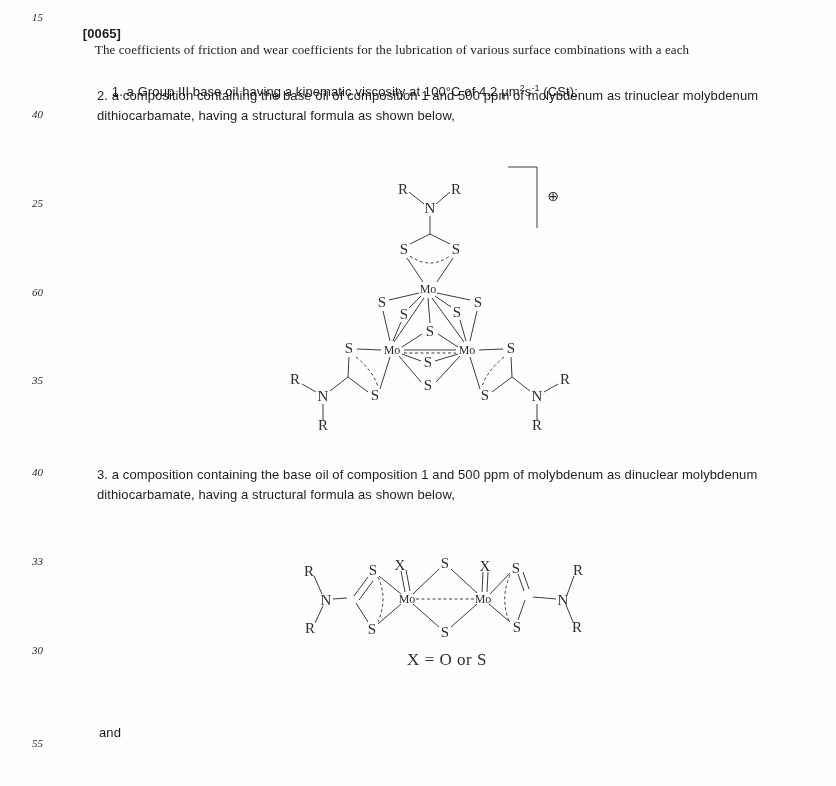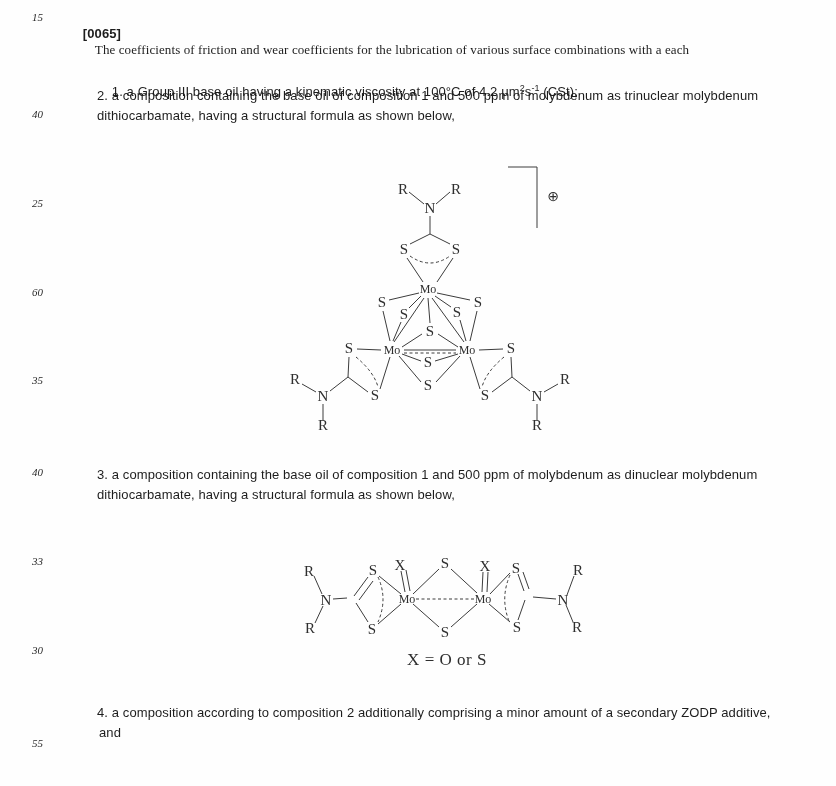--- a/index.html
+++ b/index.html
@@ -50,21 +50,20 @@
     <span class="after-tag">The coefficients of friction and wear coefficients for the lubrication of various surface combinations with a each</span>
   </div>
 
   <div class="tl" style="left:97px; top:68px">
     <span>1. a Group III base oil having a kinematic viscosity at 100°C of 4.2 μm</span><sup>2</sup><span>s</span><sup>-1</sup><span> (CSt);</span>
   </div>
   <div class="tl" style="left:97px; top:88px">2. a composition containing the base oil of composition 1 and 500 ppm of molybdenum as trinuclear molybdenum</div>
   <div class="tl" style="left:97px; top:108px">dithiocarbamate, having a structural formula as shown below,</div>
   <div class="tl" style="left:97px; top:467px">3. a composition containing the base oil of composition 1 and 500 ppm of molybdenum as dinuclear molybdenum</div>
   <div class="tl" style="left:97px; top:487px">dithiocarbamate, having a structural formula as shown below,</div>
-  <div class="tl" style="left:97px; top:705px">4. a composition according to composition 2 additionally comprising a minor amount of a secondary ZODP additive,</div>
   <div class="tl" style="left:99px; top:725px">and</div>
 
   <svg class="struct" style="left:280px; top:150px" width="300" height="295">
     <g>
       <path d="
         M129,42 L144,54 M170,42 L156,54 M150,66 L150,84 M150,84 L130,94 M150,84 L170,94
         M127,108 L143,132 M173,108 L157,132
         M139,143 L109,150 M141,146 L129,158 M148,148 L150,173 M155,146 L171,157 M157,143 L190,150
         M144,148 L114,192 M152,148 L184,192
         M103,161 L110,191 M121,172 L113,191 M197,161 L190,191 M180,170 L186,191

